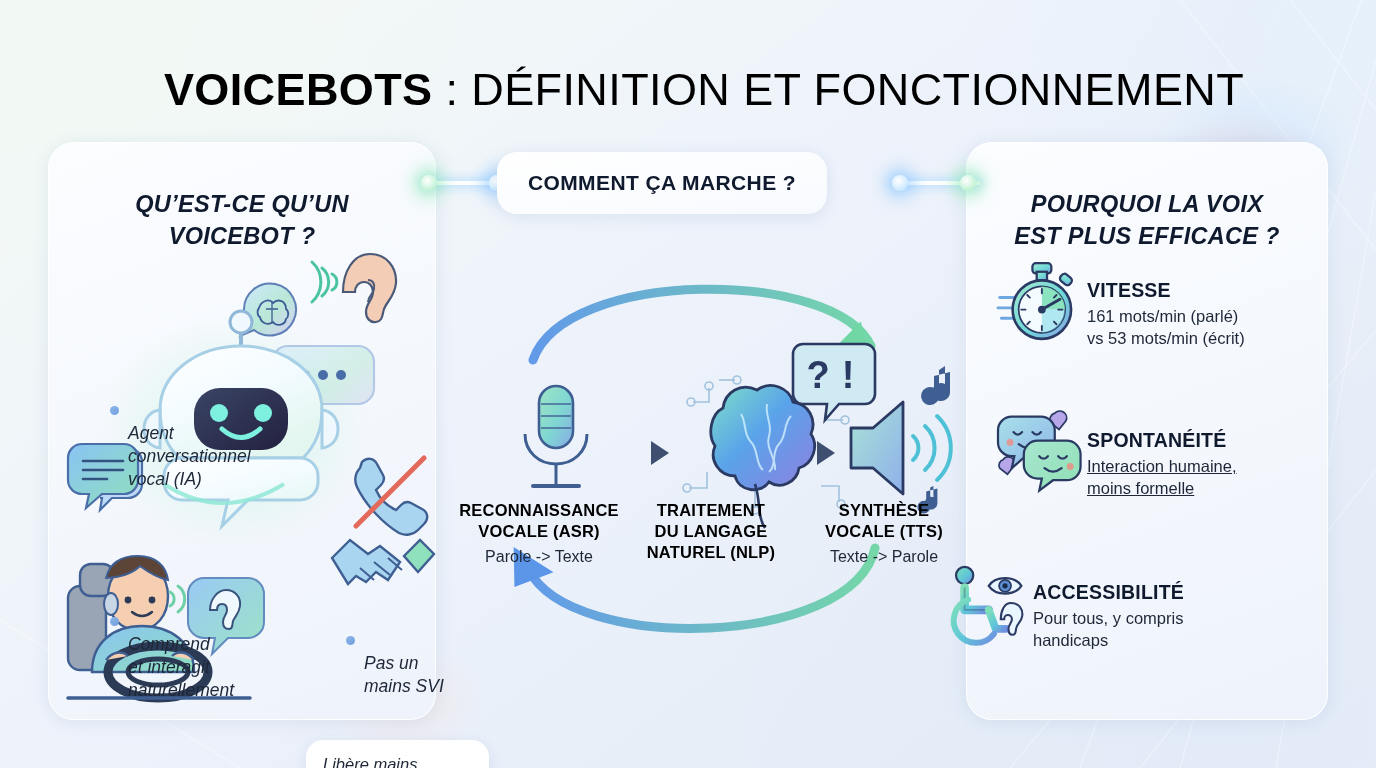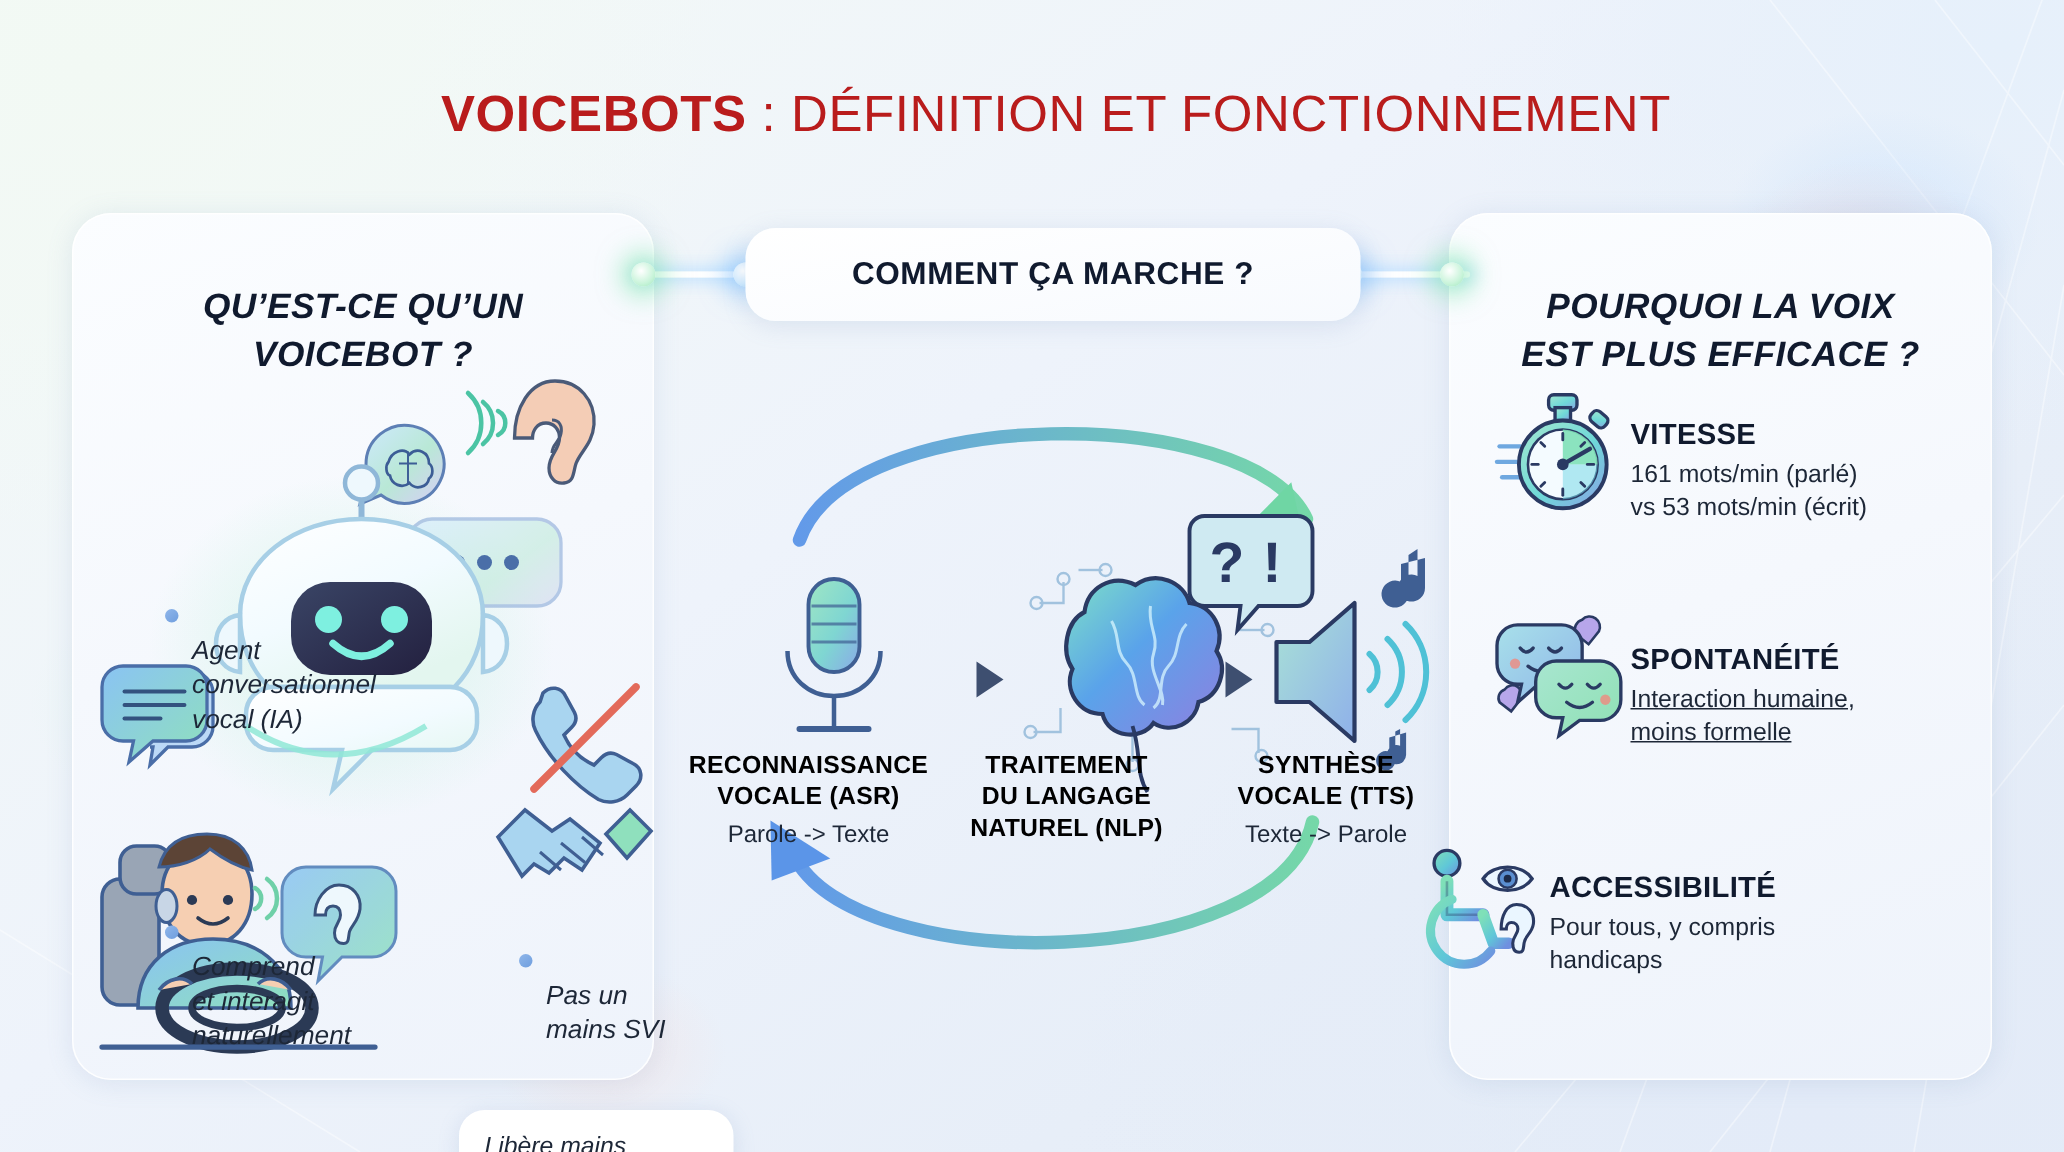--- a/index.html
+++ b/index.html
@@ -23,38 +23,38 @@
     background:
       radial-gradient(120px 90px at 1240px 170px, rgba(255,200,190,.30), rgba(255,200,190,0) 70%),
       radial-gradient(150px 110px at 1255px 150px, rgba(180,215,255,.35), rgba(180,215,255,0) 70%),
       radial-gradient(90px 70px at 1215px 195px, rgba(200,255,220,.28), rgba(200,255,220,0) 70%),
       radial-gradient(110px 80px at 405px 700px, rgba(255,205,195,.25), rgba(255,205,195,0) 72%),
       radial-gradient(140px 100px at 120px 470px, rgba(205,255,225,.22), rgba(205,255,225,0) 72%);
   }
 
   
   #title{position:absolute;left:0;right:0;top:34px;z-index:5;text-align:center;
-    color:#b91c1c;font-size:34px;letter-spacing:.4px;white-space:nowrap;margin-left:32px;}
+    color:#000000;font-size:45px;letter-spacing:.4px;white-space:nowrap;margin-left:32px;}
   #title .strong{font-weight:700;}
   #title .light{font-weight:400;}
 
   
   .panel{position:absolute;z-index:4;border-radius:26px;
     background:linear-gradient(160deg,#fbfdff 0%,#f5f8fd 45%,#eef3fb 100%);
     box-shadow:0 2px 18px rgba(110,140,185,.16), 0 0 0 1px rgba(255,255,255,.85) inset;font-style:italic;}
   #panel-left{left:48px;top:142px;width:388px;height:578px;}
   #panel-right{left:966px;top:142px;width:362px;height:578px;}
 
   .panel-title{position:absolute;left:0;right:0;text-align:center;
     color:#101a2e;font-weight:700;font-size:23.5px;line-height:32px;letter-spacing:.3px;z-index:6;}
   #panel-left .panel-title{top:26px;}
   #panel-right .panel-title{top:26px;}
 
   
-  #center-head{position:absolute;left:497px;top:152px;width:410px;height:62px;z-index:6;
+  #center-head{position:absolute;left:497px;top:152px;width:330px;height:62px;z-index:6;
     border-radius:20px;background:linear-gradient(170deg,#ffffff 0%,#f7fafe 100%);
     box-shadow:0 3px 16px rgba(115,145,190,.18);
     display:flex;align-items:center;justify-content:center;}
   #center-head span{color:#101a2e;font-weight:700;font-size:21px;letter-spacing:.4px;}
 
   .connector{position:absolute;z-index:5;height:4px;border-radius:2px;top:181px;
     background:linear-gradient(90deg,rgba(255,255,255,.95),rgba(255,255,255,.98));
     box-shadow:0 0 10px 3px rgba(180,220,255,.75);}
   #conn-left{left:424px;width:86px;}
   #conn-right{left:894px;width:86px;}

